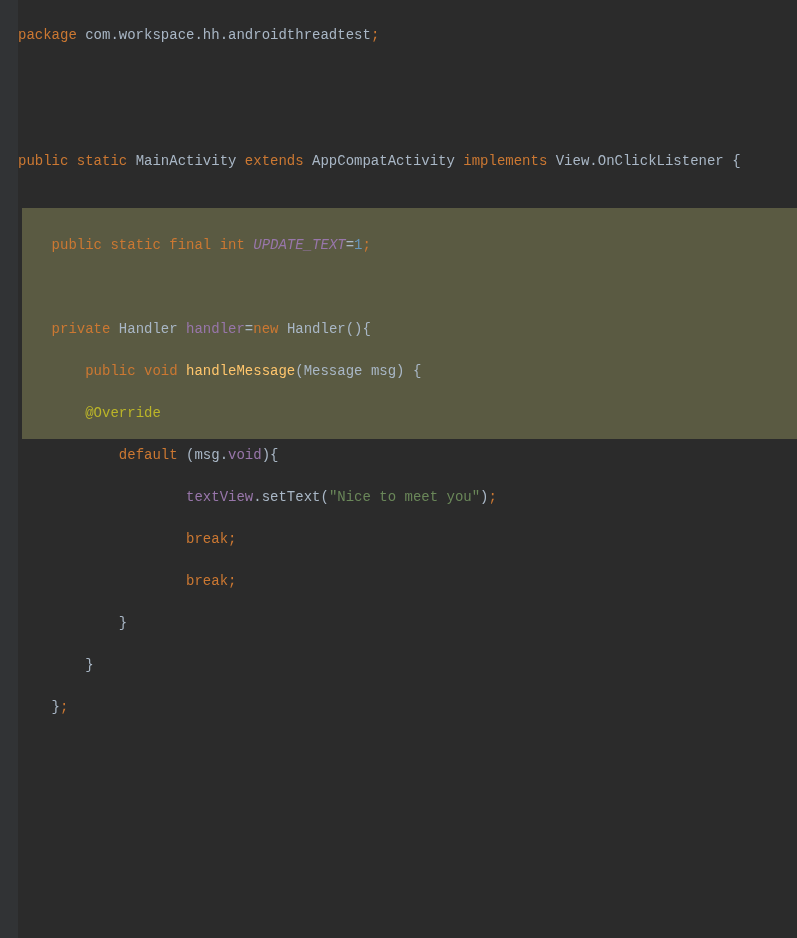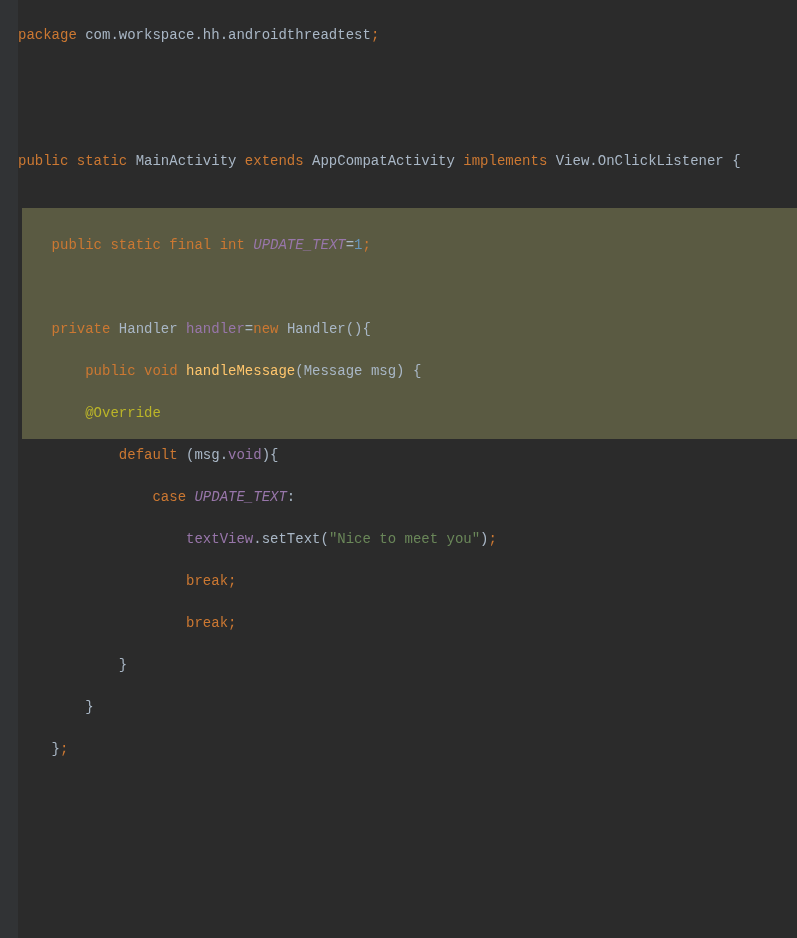--- a/index.html
+++ b/index.html
@@ -66,21 +66,20 @@
 <div class="line"></div>
 <div class="line"></div>
 <div class="line"><span class="kw">public </span><span class="kw">static </span><span>MainActivity </span><span class="kw">extends </span><span>AppCompatActivity </span><span class="kw">implements </span><span>View.OnClickListener </span><span>{</span></div>
 <div class="line"></div>
 <div class="line">    <span class="kw">public </span><span class="kw">static </span><span class="kw">final </span><span class="kw">int </span><span class="field italic">UPDATE_TEXT</span><span>=</span><span class="num">1</span><span class="semi">;</span></div>
 <div class="line"></div>
 <div class="line">    <span class="kw">private </span><span>Handler </span><span class="field">handler</span><span>=</span><span class="kw">new </span><span>Handler(){</span></div>
 <div class="line">        <span class="kw">public </span><span class="kw">void </span><span class="method">handleMessage</span><span>(Message msg) {</span></div>
 <div class="line">        <span class="annotation">@Override</span></div>
 <div class="line">            <span class="kw">default </span><span>(msg.</span><span class="field">void</span><span>){</span></div>
-<div class="line">                <span class="kw">case </span><span class="field italic">UPDATE_TEXT</span><span>:</span></div>
 <div class="line">                    <span class="field">textView</span><span>.setText(</span><span class="str">"Nice to meet you"</span><span>)</span><span class="semi">;</span></div>
 <div class="line">                    <span class="kw">break</span><span class="semi">;</span></div>
 <div class="line">                    <span class="kw">break</span><span class="semi">;</span></div>
 <div class="line">            <span>}</span></div>
 <div class="line">        <span>}</span></div>
 <div class="line">    <span>}</span><span class="semi">;</span></div>
 
 
 
 

